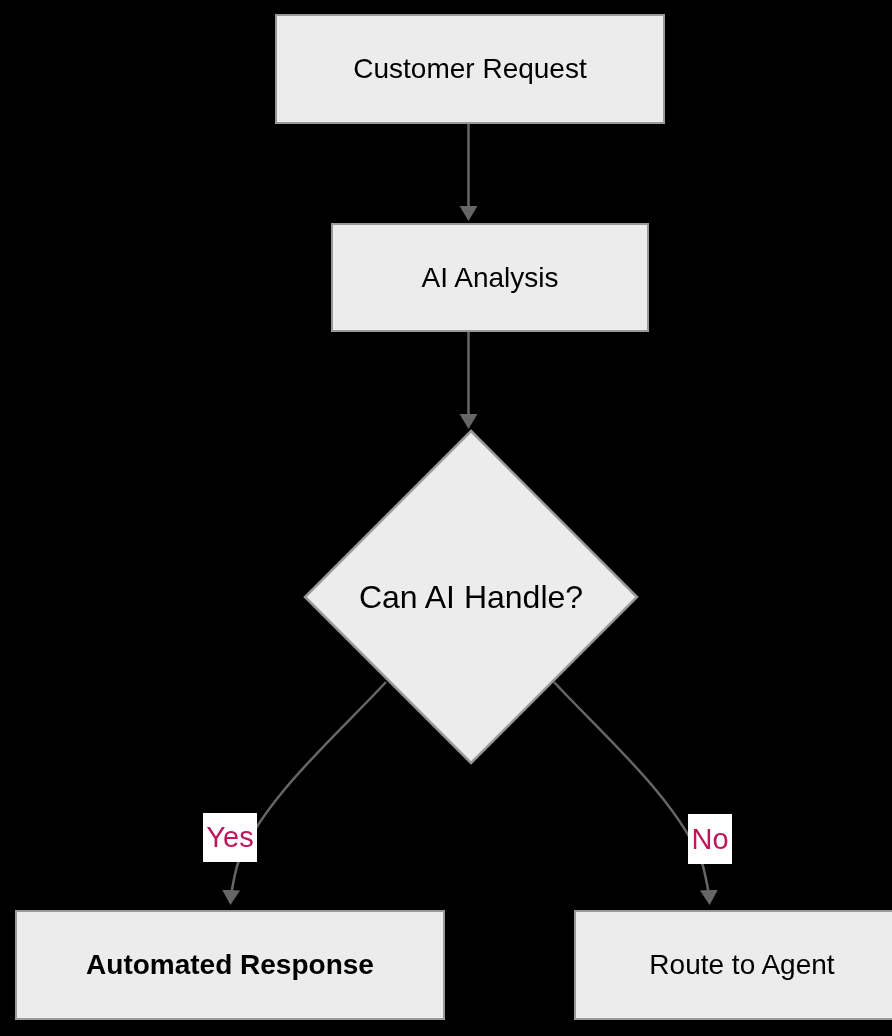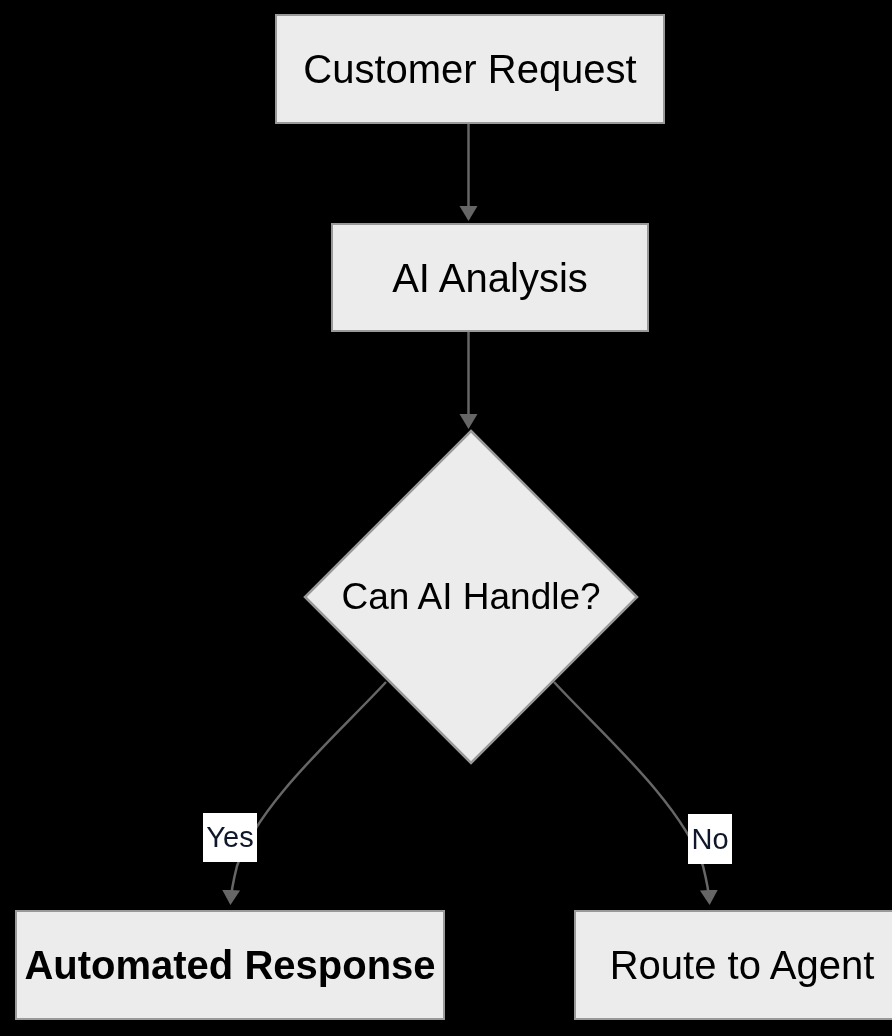--- a/index.html
+++ b/index.html
@@ -24,42 +24,42 @@
   }
   .node {
     position: absolute;
     background: #ececec;
     border: 2px solid #999999;
     box-sizing: border-box;
     display: flex;
     align-items: center;
     justify-content: center;
     color: #000000;
-    font-size: 40px;
+    font-size: 28px;
     line-height: 1.2;
     text-align: center;
   }
   .diamond-label {
     position: absolute;
     left: 305px;
     top: 431px;
     width: 332px;
     height: 332px;
     display: flex;
     align-items: center;
     justify-content: center;
     color: #000000;
-    font-size: 37px;
+    font-size: 32px;
     text-align: center;
     pointer-events: none;
   }
   .edge-label {
     position: absolute;
     background: #ffffff;
-    color: #0f172a;
+    color: #be185d;
     font-size: 29px;
     display: flex;
     align-items: center;
     justify-content: center;
     text-align: center;
   }
   .edge-label.yes { left: 203px; top: 813px; width: 54px; height: 49px; }
   .edge-label.no  { left: 688px; top: 814px; width: 44px; height: 50px; }
 
   .node.customer-request   { left: 275px; top: 14px;  width: 390px; height: 110px; }

